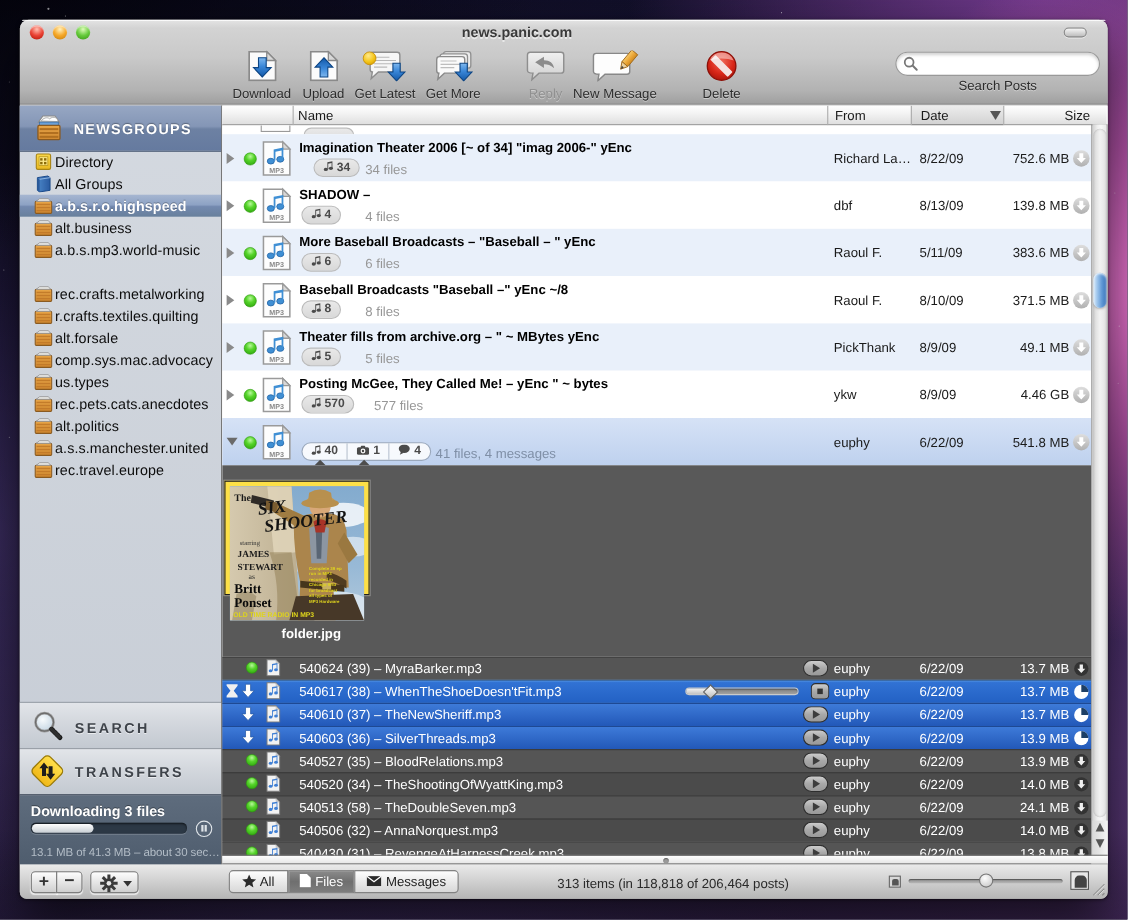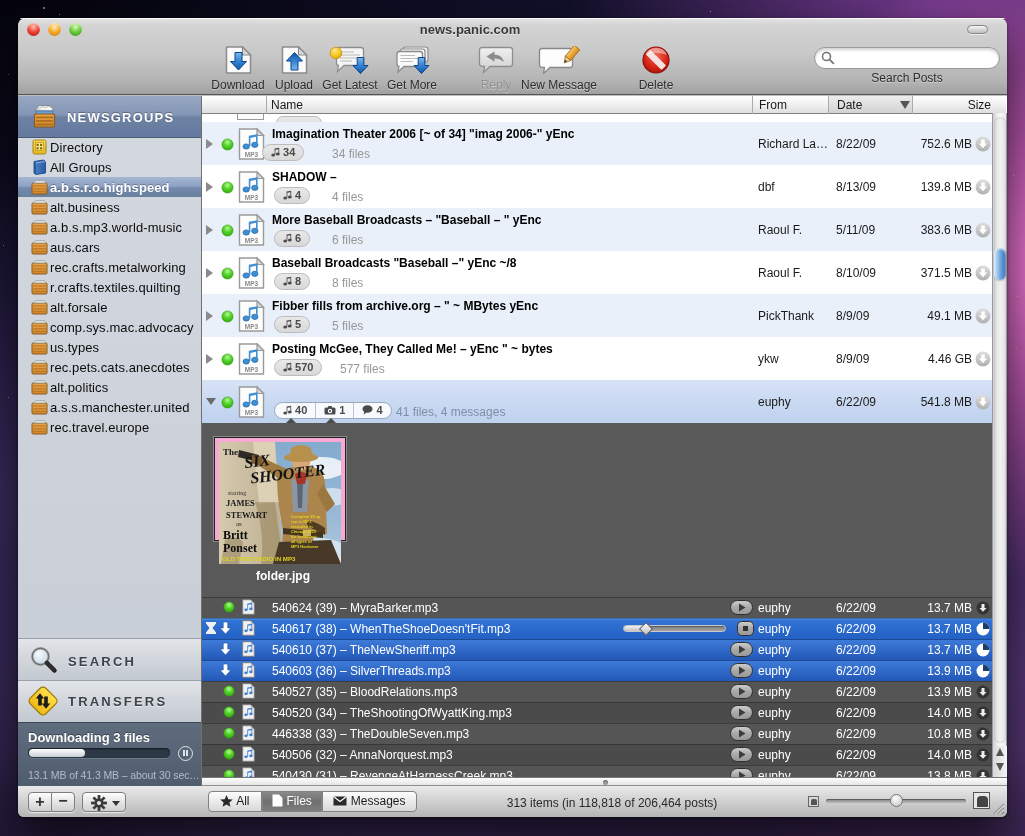--- a/index.html
+++ b/index.html
@@ -440,30 +440,20 @@
 <div class="srow" style="top:121px">
         <span class="ic"><svg width="17" height="16" viewBox="0 0 17 16">
 <rect x="1" y="4" width="15" height="11" rx="1" fill="url(#crate)" stroke="#8a5a20" stroke-width="1"></rect>
 <rect x="2.2" y="6.2" width="12.6" height="1.3" fill="#c07828" opacity="0.9"></rect>
 <rect x="2.2" y="9" width="12.6" height="1.3" fill="#c07828" opacity="0.9"></rect>
 <rect x="2.2" y="11.8" width="12.6" height="1.3" fill="#c07828" opacity="0.9"></rect>
 <path d="M2 4 L5 1.6 L13 1.6 L15 4 Z" fill="#e8e8e6" stroke="#999" stroke-width="0.8"></path>
 </svg></span>
         <span class="tx">a.b.s.mp3.world-music</span>
       </div>
-<div class="srow" style="top:141px">
-        <span class="ic"><svg width="17" height="16" viewBox="0 0 17 16">
-<rect x="1" y="4" width="15" height="11" rx="1" fill="url(#crate)" stroke="#8a5a20" stroke-width="1"></rect>
-<rect x="2.2" y="6.2" width="12.6" height="1.3" fill="#c07828" opacity="0.9"></rect>
-<rect x="2.2" y="9" width="12.6" height="1.3" fill="#c07828" opacity="0.9"></rect>
-<rect x="2.2" y="11.8" width="12.6" height="1.3" fill="#c07828" opacity="0.9"></rect>
-<path d="M2 4 L5 1.6 L13 1.6 L15 4 Z" fill="#e8e8e6" stroke="#999" stroke-width="0.8"></path>
-</svg></span>
-        <span class="tx">aus.cars</span>
-      </div>
 <div class="srow" style="top:161px">
         <span class="ic"><svg width="17" height="16" viewBox="0 0 17 16">
 <rect x="1" y="4" width="15" height="11" rx="1" fill="url(#crate)" stroke="#8a5a20" stroke-width="1"></rect>
 <rect x="2.2" y="6.2" width="12.6" height="1.3" fill="#c07828" opacity="0.9"></rect>
 <rect x="2.2" y="9" width="12.6" height="1.3" fill="#c07828" opacity="0.9"></rect>
 <rect x="2.2" y="11.8" width="12.6" height="1.3" fill="#c07828" opacity="0.9"></rect>
 <path d="M2 4 L5 1.6 L13 1.6 L15 4 Z" fill="#e8e8e6" stroke="#999" stroke-width="0.8"></path>
 </svg></span>
         <span class="tx">rec.crafts.metalworking</span>
       </div>
@@ -616,21 +606,21 @@
 <path d="M1.5 2 L19 2 L25.5 8.5 L25.5 32 L1.5 32 Z" fill="#fdfdfd" stroke="#9a9a9a" stroke-width="1.4"></path>
 <path d="M19 2 L19 8.5 L25.5 8.5 Z" fill="#d8d8d8" stroke="#9a9a9a" stroke-width="1.2"></path>
 <g fill="#3f8fd4" stroke="#2a6aaa" stroke-width="0.8">
 <ellipse cx="8.2" cy="19.5" rx="3.2" ry="2.6"></ellipse>
               <ellipse cx="16.8" cy="17.8" rx="3.2" ry="2.6"></ellipse>
 <path d="M10.8 19.3 L10.8 8.8 L19.6 7.2 L19.6 17.6 L18 17.9 L18 9.8 L12.4 10.9 L12.4 19 Z" stroke="none"></path>
 </g>
 <text x="13.5" y="30" font-size="6.5" font-weight="bold" fill="#8a8a8a" text-anchor="middle" font-family="Liberation Sans">MP3</text>
 </svg></div>
         <div class="gtitle">Imagination Theater 2006 [~ of 34] "imag 2006-" yEnc</div>
-        <div class="badge" style="left:60px"><svg width="9" height="10" viewBox="0 0 9 10" style="vertical-align:-1px">
+        <div class="badge" style="left:83px"><svg width="9" height="10" viewBox="0 0 9 10" style="vertical-align:-1px">
             <g fill="#4a4a4a">
               <ellipse cx="2.2" cy="8" rx="1.9" ry="1.5"></ellipse>
               <ellipse cx="6.8" cy="7" rx="1.9" ry="1.5"></ellipse>
               <path d="M3.6 7.9 L3.6 1.6 L8.2 0.7 L8.2 6.9 L7.4 7 L7.4 2.2 L4.4 2.8 L4.4 7.8 Z"></path>
             </g>
           </svg>&nbsp;34</div>
         <div class="ginfo" style="left:130px">34 files</div>
         <div class="gmeta" style="left:556px">Richard La…</div>
         <div class="gmeta" style="left:634px">8/22/09</div>
         <div class="gmeta" style="left:640px;width:130px;text-align:right">752.6 MB</div>
@@ -739,21 +729,21 @@
         <div style="position:absolute;left:36px;top:5px"><svg width="27" height="34" viewBox="0 0 27 34">
 <path d="M1.5 2 L19 2 L25.5 8.5 L25.5 32 L1.5 32 Z" fill="#fdfdfd" stroke="#9a9a9a" stroke-width="1.4"></path>
 <path d="M19 2 L19 8.5 L25.5 8.5 Z" fill="#d8d8d8" stroke="#9a9a9a" stroke-width="1.2"></path>
 <g fill="#3f8fd4" stroke="#2a6aaa" stroke-width="0.8">
 <ellipse cx="8.2" cy="19.5" rx="3.2" ry="2.6"></ellipse>
               <ellipse cx="16.8" cy="17.8" rx="3.2" ry="2.6"></ellipse>
 <path d="M10.8 19.3 L10.8 8.8 L19.6 7.2 L19.6 17.6 L18 17.9 L18 9.8 L12.4 10.9 L12.4 19 Z" stroke="none"></path>
 </g>
 <text x="13.5" y="30" font-size="6.5" font-weight="bold" fill="#8a8a8a" text-anchor="middle" font-family="Liberation Sans">MP3</text>
 </svg></div>
-        <div class="gtitle">Fibber fills from archive.org – " ~ MBytes yEnc</div>
+        <div class="gtitle">Theater fills from archive.org – " ~ MBytes yEnc</div>
         <div class="badge" style="left:72px"><svg width="9" height="10" viewBox="0 0 9 10" style="vertical-align:-1px">
             <g fill="#4a4a4a">
               <ellipse cx="2.2" cy="8" rx="1.9" ry="1.5"></ellipse>
               <ellipse cx="6.8" cy="7" rx="1.9" ry="1.5"></ellipse>
               <path d="M3.6 7.9 L3.6 1.6 L8.2 0.7 L8.2 6.9 L7.4 7 L7.4 2.2 L4.4 2.8 L4.4 7.8 Z"></path>
             </g>
           </svg>&nbsp;5</div>
         <div class="ginfo" style="left:130px">5 files</div>
         <div class="gmeta" style="left:556px">PickThank</div>
         <div class="gmeta" style="left:634px">8/9/09</div>
@@ -832,21 +822,21 @@
         <div class="gmeta" style="left:634px">6/22/09</div>
         <div class="gmeta" style="left:640px;width:130px;text-align:right">541.8 MB</div>
         <svg style="position:absolute;left:773px;top:14px" width="16" height="16" viewBox="0 0 16 16">
 <circle cx="8" cy="8" r="7.5" fill="url(#greyc)"></circle>
 <path d="M8 12.2 L3.8 7.6 L6.2 7.6 L6.2 3.4 L9.8 3.4 L9.8 7.6 L12.2 7.6 Z" fill="#fff"></path>
 </svg>
         <div style="position:absolute;left:84px;bottom:0;width:0;height:0;border-bottom:5px solid #4e4e4e;border-left:5px solid transparent;border-right:5px solid transparent"></div>
         <div style="position:absolute;left:124px;bottom:0;width:0;height:0;border-bottom:5px solid #4e4e4e;border-left:5px solid transparent;border-right:5px solid transparent"></div>
       </div>
 <div id="preview">
-<div style="position:absolute;left:12px;top:14px;width:132px;height:104px;background:#f9a8d4;border:1px solid #222;box-shadow:0 0 0 1px #8a8a8a">
+<div style="position:absolute;left:2px;top:14px;width:132px;height:104px;background:#fde047;border:1px solid #222;box-shadow:0 0 0 1px #8a8a8a">
 <svg width="122" height="122" viewBox="0 0 122 122" style="position:absolute;left:4px;top:4px;background:#8cb0d0">
 <rect x="0" y="0" width="122" height="122" fill="url(#sky)"></rect>
 <ellipse cx="103" cy="26" rx="24" ry="11" fill="rgba(255,255,255,0.8)"></ellipse>
 <ellipse cx="112" cy="55" rx="18" ry="9" fill="rgba(255,255,255,0.55)"></ellipse>
 <ellipse cx="100" cy="112" rx="30" ry="16" fill="rgba(255,255,255,0.5)"></ellipse>
 <ellipse cx="66" cy="70" rx="14" ry="8" fill="rgba(255,255,255,0.35)"></ellipse>
 <path d="M0 0 L56 0 L64 122 L0 122 Z" fill="url(#rock)"></path>
 <path d="M34 0 L56 0 L60 60 L40 62 Z" fill="#e2d7bd" opacity="0.8"></path>
 <path d="M36 60 Q46 90 42 122 L64 122 Q60 90 56 60 Z" fill="#99875f" opacity="0.6"></path>
 <path d="M6 98 Q16 92 24 100 L20 122 L2 122 Z" fill="#8a7a58" opacity="0.5"></path>
@@ -1077,28 +1067,28 @@
 </svg>
           <div style="position:absolute;left:40px;top:2px"><svg width="13" height="16" viewBox="0 0 13 16">
 <path d="M0.7 0.7 L8.6 0.7 L12.3 4.4 L12.3 15.3 L0.7 15.3 Z" fill="#f2f2f2" stroke="#7e7e7e" stroke-width="1"></path>
 <path d="M8.6 0.7 L8.6 4.4 L12.3 4.4 Z" fill="#c9c9c9"></path>
 <g fill="#3f7fd4">
                 <ellipse cx="4" cy="10.8" rx="1.7" ry="1.4"></ellipse>
                 <ellipse cx="8.9" cy="9.9" rx="1.7" ry="1.4"></ellipse>
 <path d="M5.3 10.7 L5.3 4.6 L10.2 3.8 L10.2 9.8 L9.4 9.9 L9.4 5.2 L6.1 5.8 L6.1 10.6 Z"></path>
               </g>
 </svg></div>
-          <div class="ftx">446338 (33) – TheDoubleSeven.mp3</div>
+          <div class="ftx">540513 (58) – TheDoubleSeven.mp3</div>
           <svg style="position:absolute;left:528px;top:3px" width="23" height="15" viewBox="0 0 23 15">
 <rect x="0.5" y="0.5" width="22" height="14" rx="7" fill="url(#pbg)" stroke="#2e2e2e" stroke-width="1"></rect>
 <path d="M9 3.5 L15.5 7.5 L9 11.5 Z" fill="#3c3c3c"></path>
 </svg>
           <div class="ftx" style="left:556px">euphy</div>
           <div class="ftx" style="left:634px">6/22/09</div>
-          <div class="ftx" style="left:640px;width:130px;text-align:right">10.8 MB</div>
+          <div class="ftx" style="left:640px;width:130px;text-align:right">24.1 MB</div>
           <svg style="position:absolute;left:774px;top:4px" width="14" height="14" viewBox="0 0 14 14">
 <circle cx="7" cy="7" r="6.5" fill="#333"></circle>
 <path d="M7 10.8 L3.4 6.9 L5.5 6.9 L5.5 3 L8.5 3 L8.5 6.9 L10.6 6.9 Z" fill="#efefef"></path>
 </svg>
         </div>
 <div class="frow alt" style="top:147px">
           <svg style="position:absolute;left:21px;top:4px" width="12" height="12" viewBox="0 0 14 14">
 <circle cx="7" cy="7" r="6" fill="url(#gdg)" stroke="#2f9a10" stroke-width="0.6"></circle>
 </svg>
           <div style="position:absolute;left:40px;top:2px"><svg width="13" height="16" viewBox="0 0 13 16">

